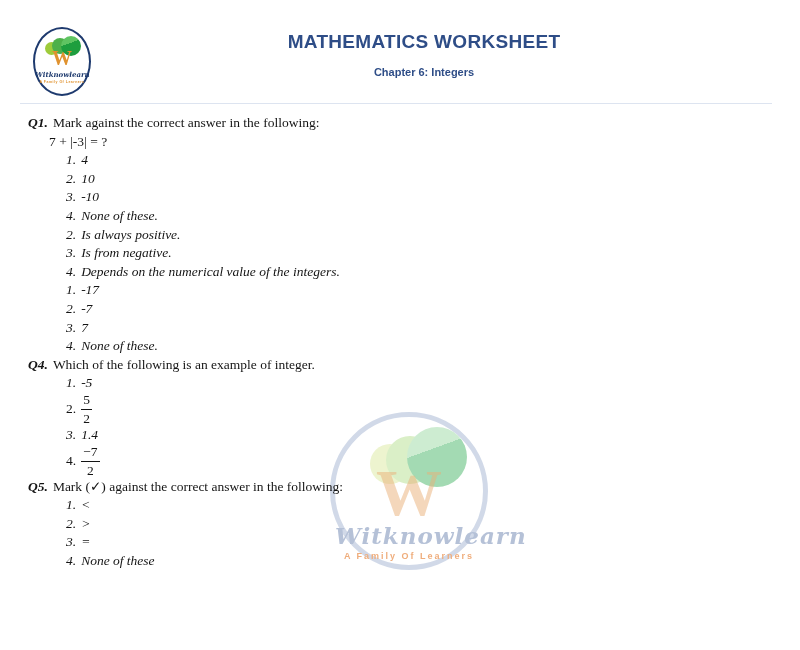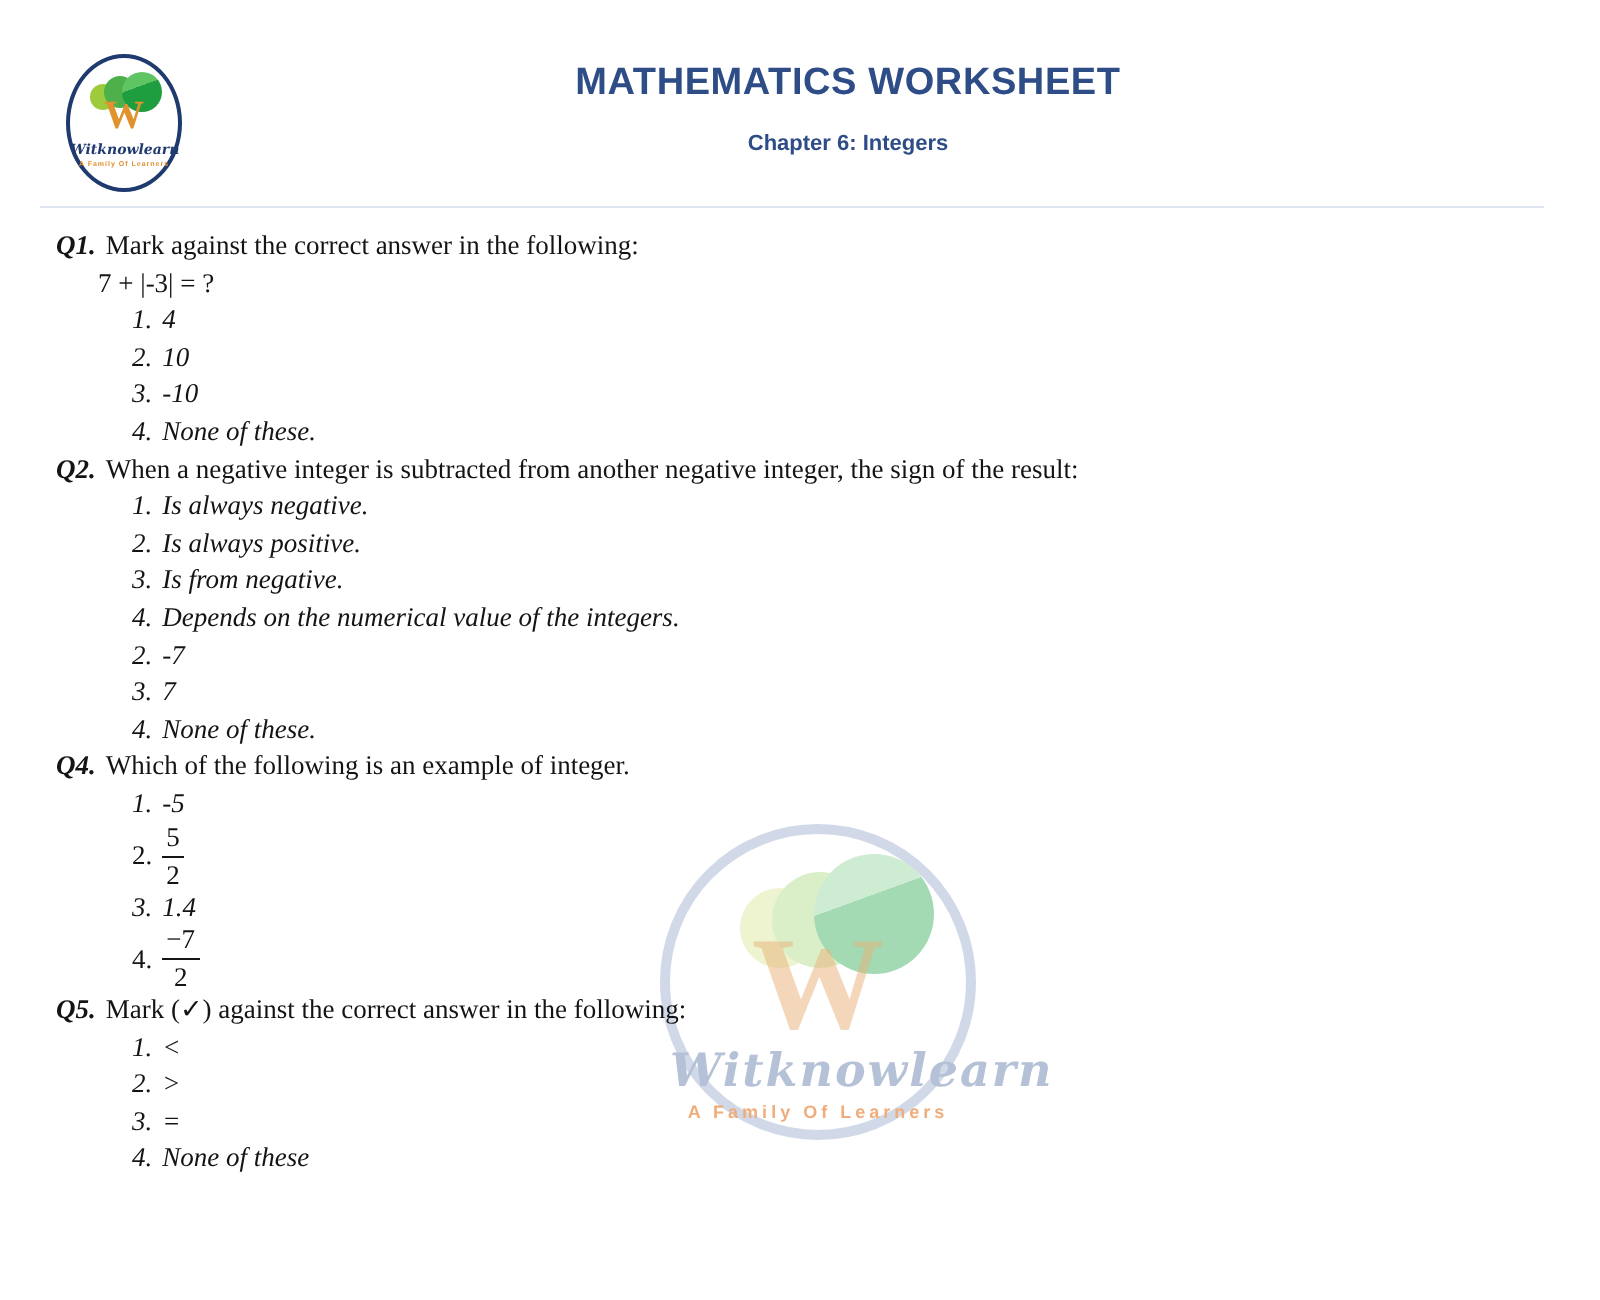--- a/index.html
+++ b/index.html
@@ -133,30 +133,27 @@
         <b>Q1.</b><span class="qtext">Mark against the correct answer in the following:</span>
       </div>
       <div class="expr">7 + |-3| = ?</div>
       <div class="option"><span class="oprefix">1.</span><span>4</span></div>
       <div class="option"><span class="oprefix">2.</span><span>10</span></div>
       <div class="option"><span class="oprefix">3.</span><span>-10</span></div>
       <div class="option"><span class="oprefix">4.</span><span>None of these.</span></div>
     </section>
 
     <section class="question">
-      <div class="qline">
-        <b>Q2.</b><span class="qtext">When a negative integer is subtracted from another negative integer, the sign of the result:</span>
-      </div>
-      <div class="option"><span class="oprefix">1.</span><span>Is always negative.</span></div>
       <div class="option"><span class="oprefix">2.</span><span>Is always positive.</span></div>
       <div class="option"><span class="oprefix">3.</span><span>Is from negative.</span></div>
       <div class="option"><span class="oprefix">4.</span><span>Depends on the numerical value of the integers.</span></div>
     </section>
 
     <section class="question">
+      <div class="option"><span class="oprefix">1.</span><span>-17</span></div>
       <div class="option"><span class="oprefix">2.</span><span>-7</span></div>
       <div class="option"><span class="oprefix">3.</span><span>7</span></div>
       <div class="option"><span class="oprefix">4.</span><span>None of these.</span></div>
     </section>
 
     <section class="question">
       <div class="qline">
         <b>Q4.</b><span class="qtext">Which of the following is an example of integer.</span>
       </div>
       <div class="option"><span class="oprefix">1.</span><span>-5</span></div>

